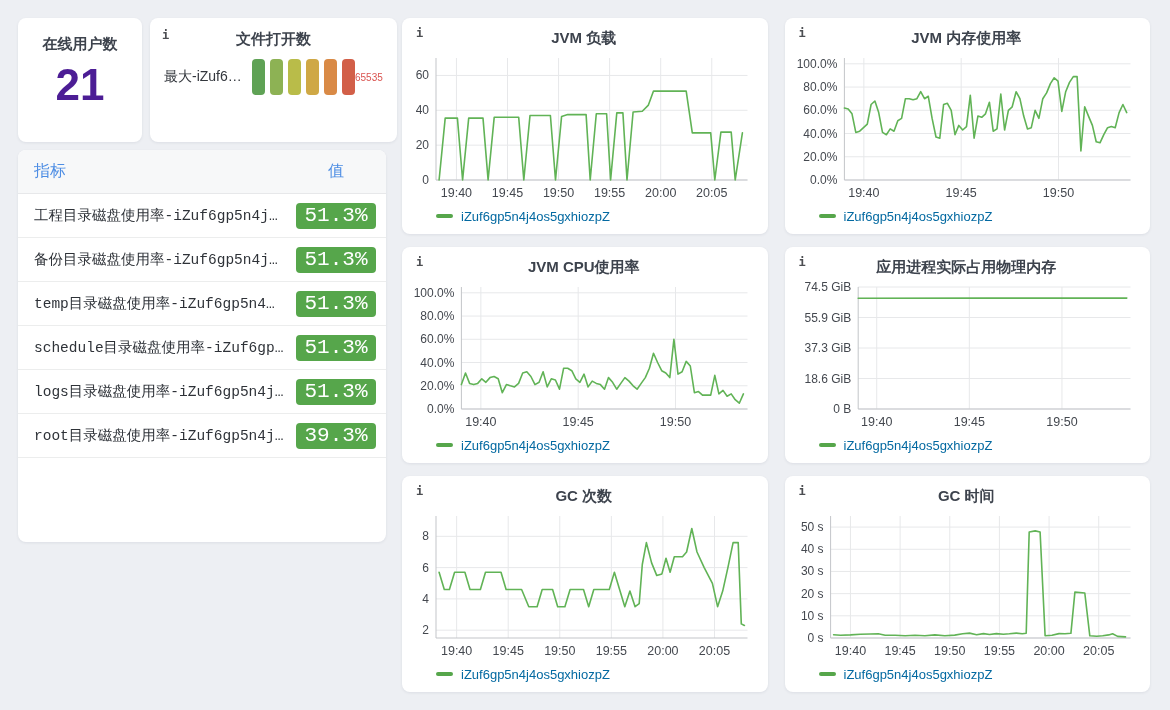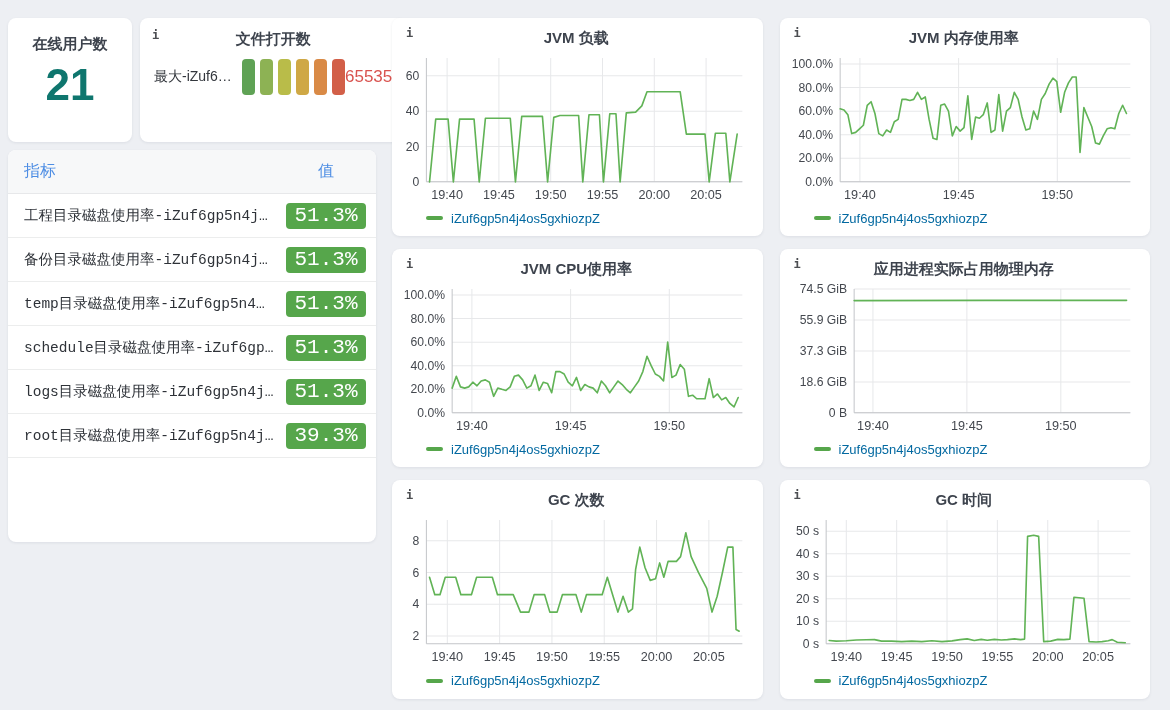--- a/index.html
+++ b/index.html
@@ -1,37 +1,37 @@
 <!DOCTYPE html>
 <html><head>
 <meta charset="utf-8">
 <style>
   * { margin:0; padding:0; box-sizing:border-box; }
   html,body { width:1170px; height:710px; overflow:hidden; }
   body { background:#edeff3; font-family:"Liberation Sans","DejaVu Sans",sans-serif; color:#3d434d; }
-  .page { width:1170px; height:560px; padding:18px 20px 18px 8px; display:flex; gap:16px; }
+  .page { width:1170px; height:560px; padding:18px 20px 18px 18px; display:flex; gap:16px; }
 
   .panel { background:#fff; border-radius:8px; box-shadow:0 1px 3px rgba(25,35,60,.08); position:relative; }
 
   
   .left-col { width:368px; flex:none; display:flex; flex-direction:column; gap:8px; }
   .top-row { height:124px; display:flex; gap:8px; flex:none; }
 
   .stat-panel { width:124px; flex:none; display:flex; flex-direction:column; align-items:center; padding-top:17px; }
   .panel-title { font-size:15px; font-weight:bold; color:#3d434d; text-align:center; line-height:1.2; }
   .stat-value { font-size:44px; font-weight:bold; margin-top:10px; line-height:1; }
 
   .gauge-panel { flex:1; padding:12px 14px 10px 14px; }
   .gauge-rows { margin-top:10px; display:flex; flex-direction:row; gap:7px; }
   .gauge-row { display:flex; align-items:center; height:38px; }
   .gauge-label { width:88px; flex:none; font-size:14px; color:#33373d; white-space:nowrap; overflow:hidden; }
   .gauge-bars { display:flex; gap:5px; flex:none; }
   .gauge-seg { width:13px; height:36px; border-radius:4px; }
   .gauge-seg.dim { opacity:.27; }
-  .gauge-value { flex:1; text-align:right; font-size:17px; }
+  .gauge-value { flex:1; text-align:right; font-size:10px; }
 
   .table-panel { flex:1; display:flex; flex-direction:column; overflow:hidden; }
   .table-title { padding:14px 10px 13px; border-bottom:1px solid #e7e8ea; }
   .thead { display:flex; justify-content:space-between; align-items:center; padding:11px 10px 11px 16px; background:#f7f8f9; border-bottom:1px solid #e7e8ea; font-size:16px; }
   .thead .col-value { width:80px; text-align:center; }
   .trow { display:flex; justify-content:space-between; align-items:center; padding:0 10px 0 16px; height:44px; border-bottom:1px solid #eceded; flex:none;font-family:Liberation Mono, monospace; }
   .trow .metric { font-size:14.5px; color:#2e3238; white-space:nowrap; overflow:hidden; }
   .badge { width:80px; height:26px; flex:none; border-radius:4px; color:#fff; font-size:21px; line-height:26px; text-align:center; }
 
   
@@ -46,21 +46,21 @@
 </head>
 <body>
 
 <div class="page">
 
   <div class="left-col">
     <div class="top-row">
 
       <div class="panel stat-panel">
         <div class="panel-title">在线用户数</div>
-        <div class="stat-value" style="color: #0f766e;">21</div>
+        <div class="stat-value" style="color: #4c1d95;">21</div>
       </div>
 
       <div class="panel gauge-panel">
         <span class="info-icon" style="left:12px;top:10px;">i</span>
         <div class="panel-title">文件打开数</div>
         <div class="gauge-rows">
             <div class="gauge-row">
               <span class="gauge-label">最大-iZuf6…</span>
               <span class="gauge-bars">
                 <span class="gauge-seg" style="background: rgb(95, 162, 85);"></span>

